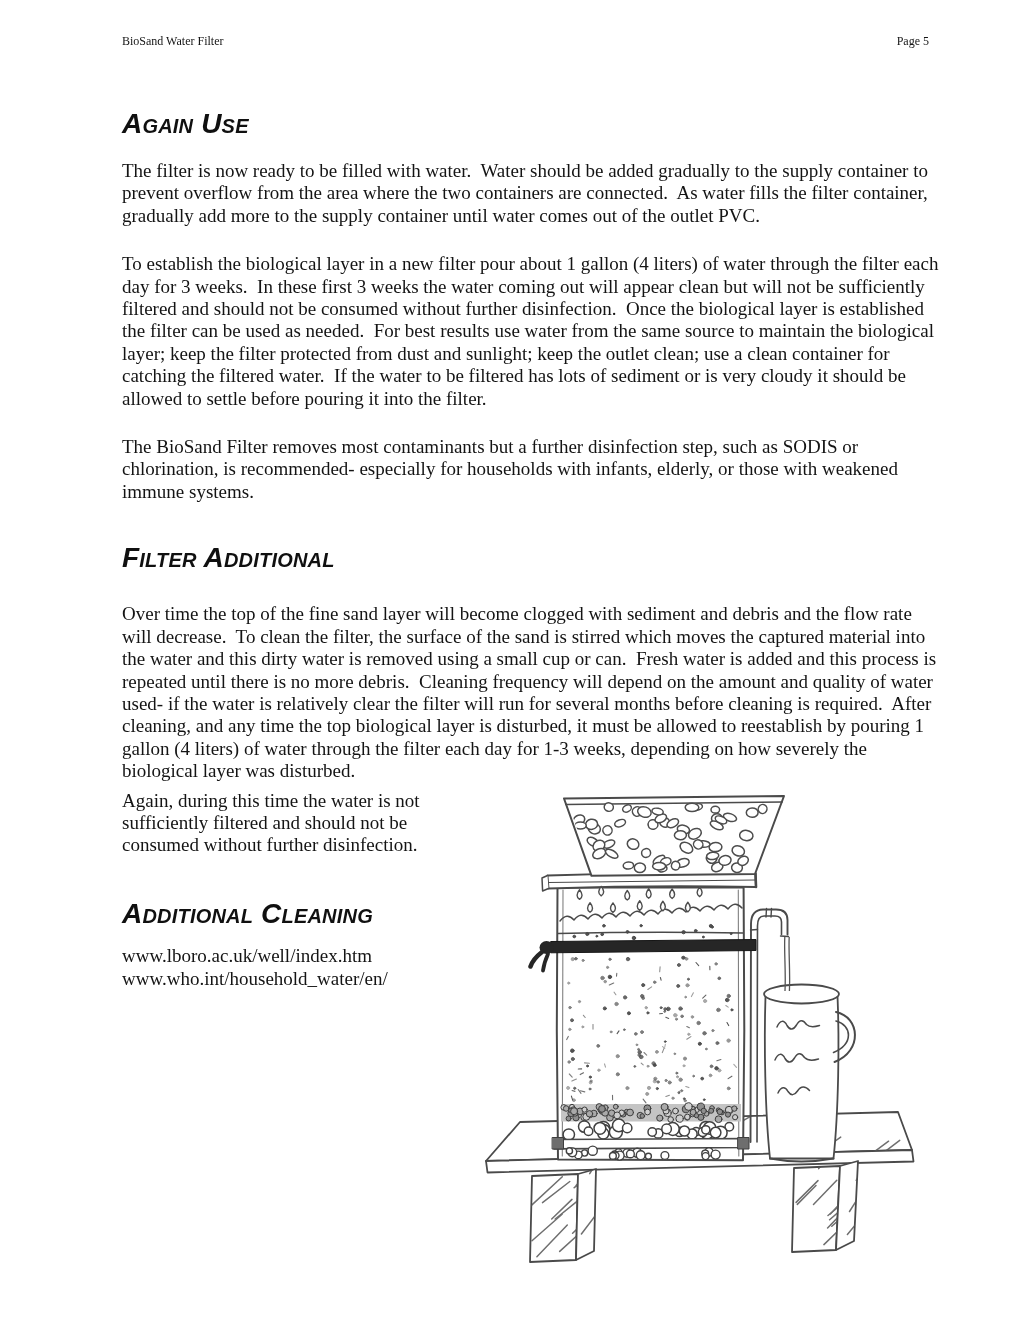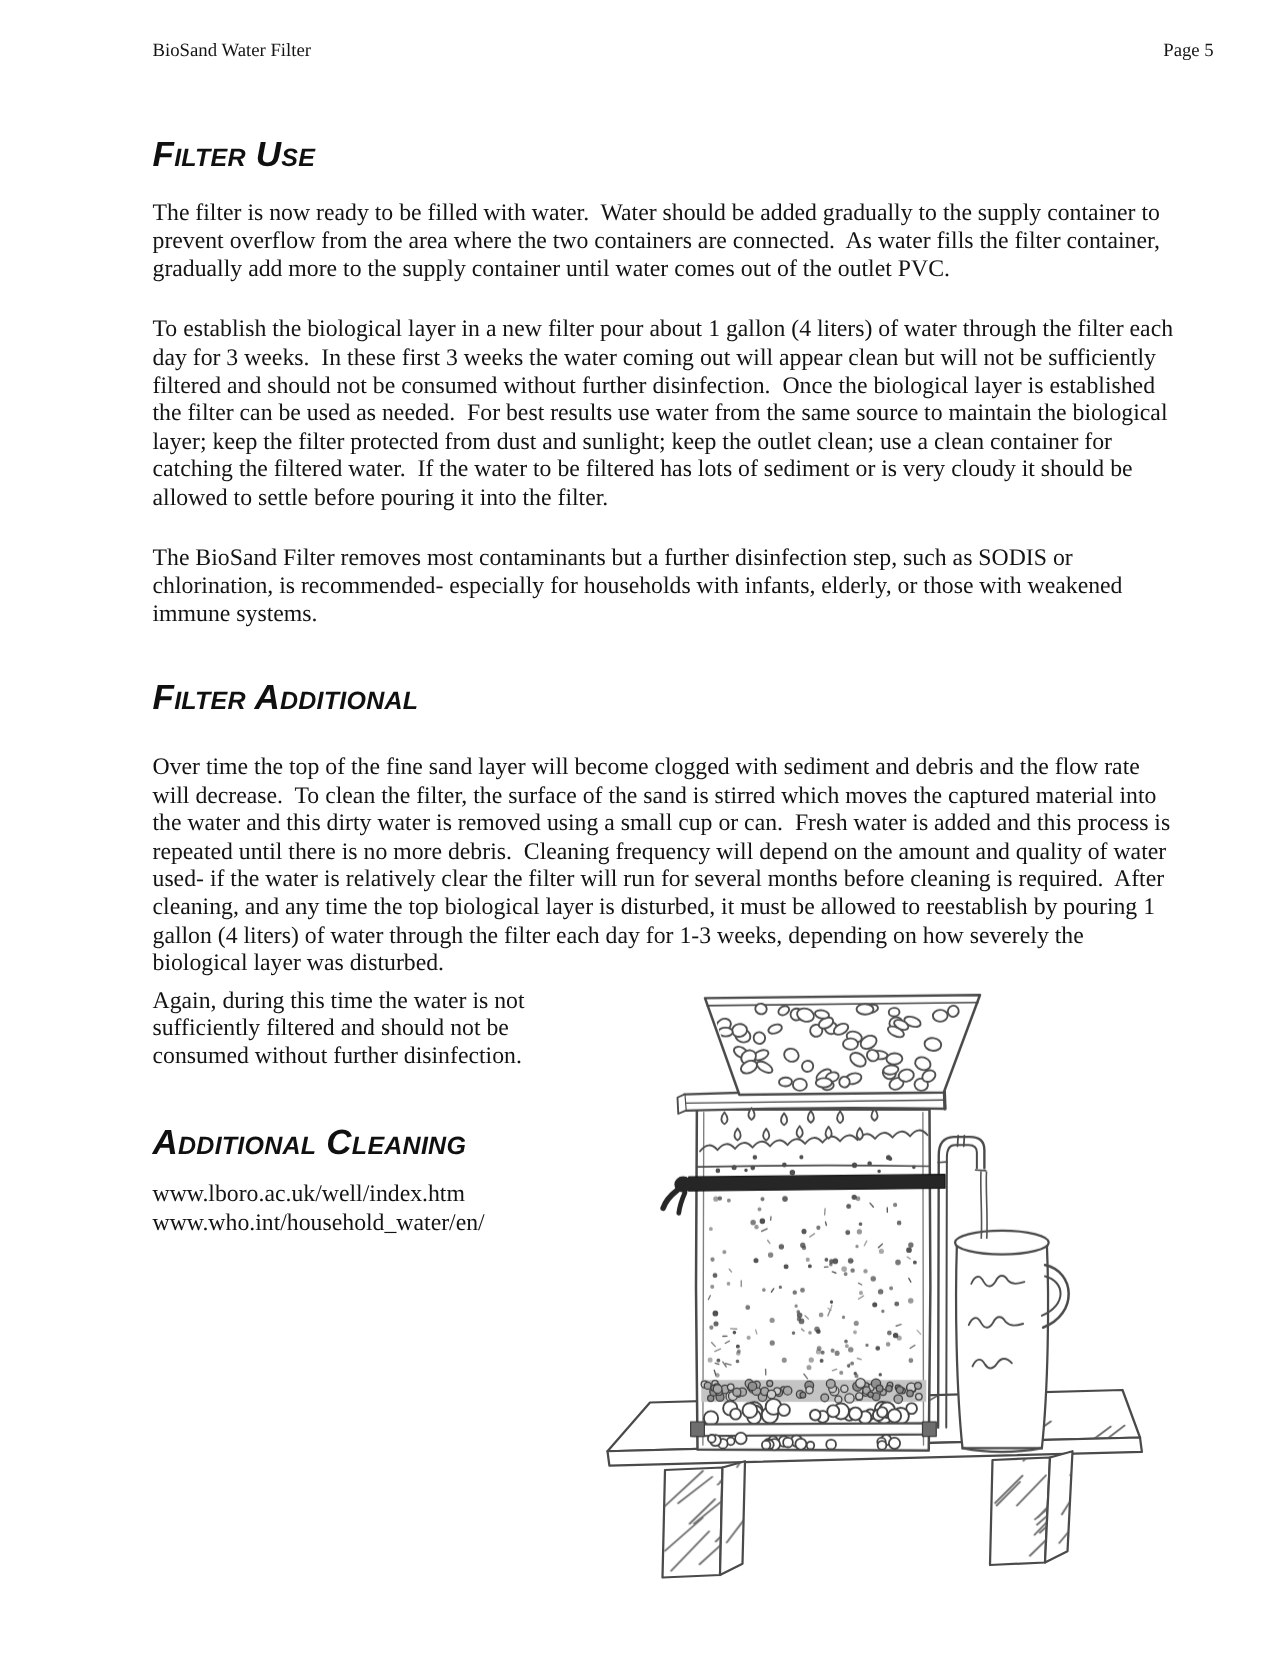--- a/index.html
+++ b/index.html
@@ -1,19 +1,19 @@
 <!DOCTYPE html>
 <html><head>
 <meta charset="utf-8">
 <style>
   html,body{margin:0;padding:0;background:#ffffff;}
   .page{width:1024px;height:1325px;background:#ffffff;color:#141414;
         font-family:"Liberation Serif","DejaVu Serif",serif;position:relative;overflow:hidden;}
-  .doc-header{display:flex;justify-content:space-between;padding:30px 53px 0 122px;
-              font-size:15px;line-height:23px;}
+  .doc-header{display:flex;justify-content:space-between;padding:30px 95px 0 122px;
+              font-size:12px;line-height:23px;}
   .content{margin-left:122px;width:820px;}
   h2.sec{font-family:"Liberation Sans","DejaVu Sans",sans-serif;font-weight:bold;font-style:italic;
          font-variant:small-caps;font-size:28px;line-height:30px;margin:0;letter-spacing:.2px;color:#101010;}
   p{margin:26px 0 0;font-size:19px;line-height:22.4px;white-space:pre-wrap;}
   #h-use{margin-top:56px;}
   #p1{margin-top:21px;}
   #h-maint{margin-top:40px;}
   #p4{margin-top:30px;}
   .bottom{display:flex;margin-top:7px;}
   .leftcol{flex:0 0 352px;width:352px;}
@@ -27,21 +27,21 @@
 </head>
 <body>
 
 <div class="page">
   <div class="doc-header">
     <span>BioSand Water Filter</span>
     <span>Page 5</span>
   </div>
 
   <div class="content">
-    <h2 class="sec" id="h-use">Filter Use</h2>
+    <h2 class="sec" id="h-use">Again Use</h2>
     <p id="p1">The filter is now ready to be filled with water.  Water should be added gradually to the supply container to prevent overflow from the area where the two containers are connected.  As water fills the filter container, gradually add more to the supply container until water comes out of the outlet PVC.</p>
     <p id="p2">To establish the biological layer in a new filter pour about 1 gallon (4 liters) of water through the filter each day for 3 weeks.  In these first 3 weeks the water coming out will appear clean but will not be sufficiently filtered and should not be consumed without further disinfection.  Once the biological layer is established the filter can be used as needed.  For best results use water from the same source to maintain the biological layer; keep the filter protected from dust and sunlight; keep the outlet clean; use a clean container for catching the filtered water.  If the water to be filtered has lots of sediment or is very cloudy it should be allowed to settle before pouring it into the filter.</p>
     <p id="p3">The BioSand Filter removes most contaminants but a further disinfection step, such as SODIS or chlorination, is recommended- especially for households with infants, elderly, or those with weakened immune systems.</p>
 
     <h2 class="sec" id="h-maint">Filter Additional</h2>
     <p id="p4">Over time the top of the fine sand layer will become clogged with sediment and debris and the flow rate will decrease.  To clean the filter, the surface of the sand is stirred which moves the captured material into the water and this dirty water is removed using a small cup or can.  Fresh water is added and this process is repeated until there is no more debris.  Cleaning frequency will depend on the amount and quality of water used- if the water is relatively clear the filter will run for several months before cleaning is required.  After cleaning, and any time the top biological layer is disturbed, it must be allowed to reestablish by pouring 1 gallon (4 liters) of water through the filter each day for 1-3 weeks, depending on how severely the biological layer was disturbed.</p>
 
     <div class="bottom">
       <div class="leftcol">
         <p id="p4b">Again, during this time the water is not sufficiently filtered and should not be consumed without further disinfection.</p>

